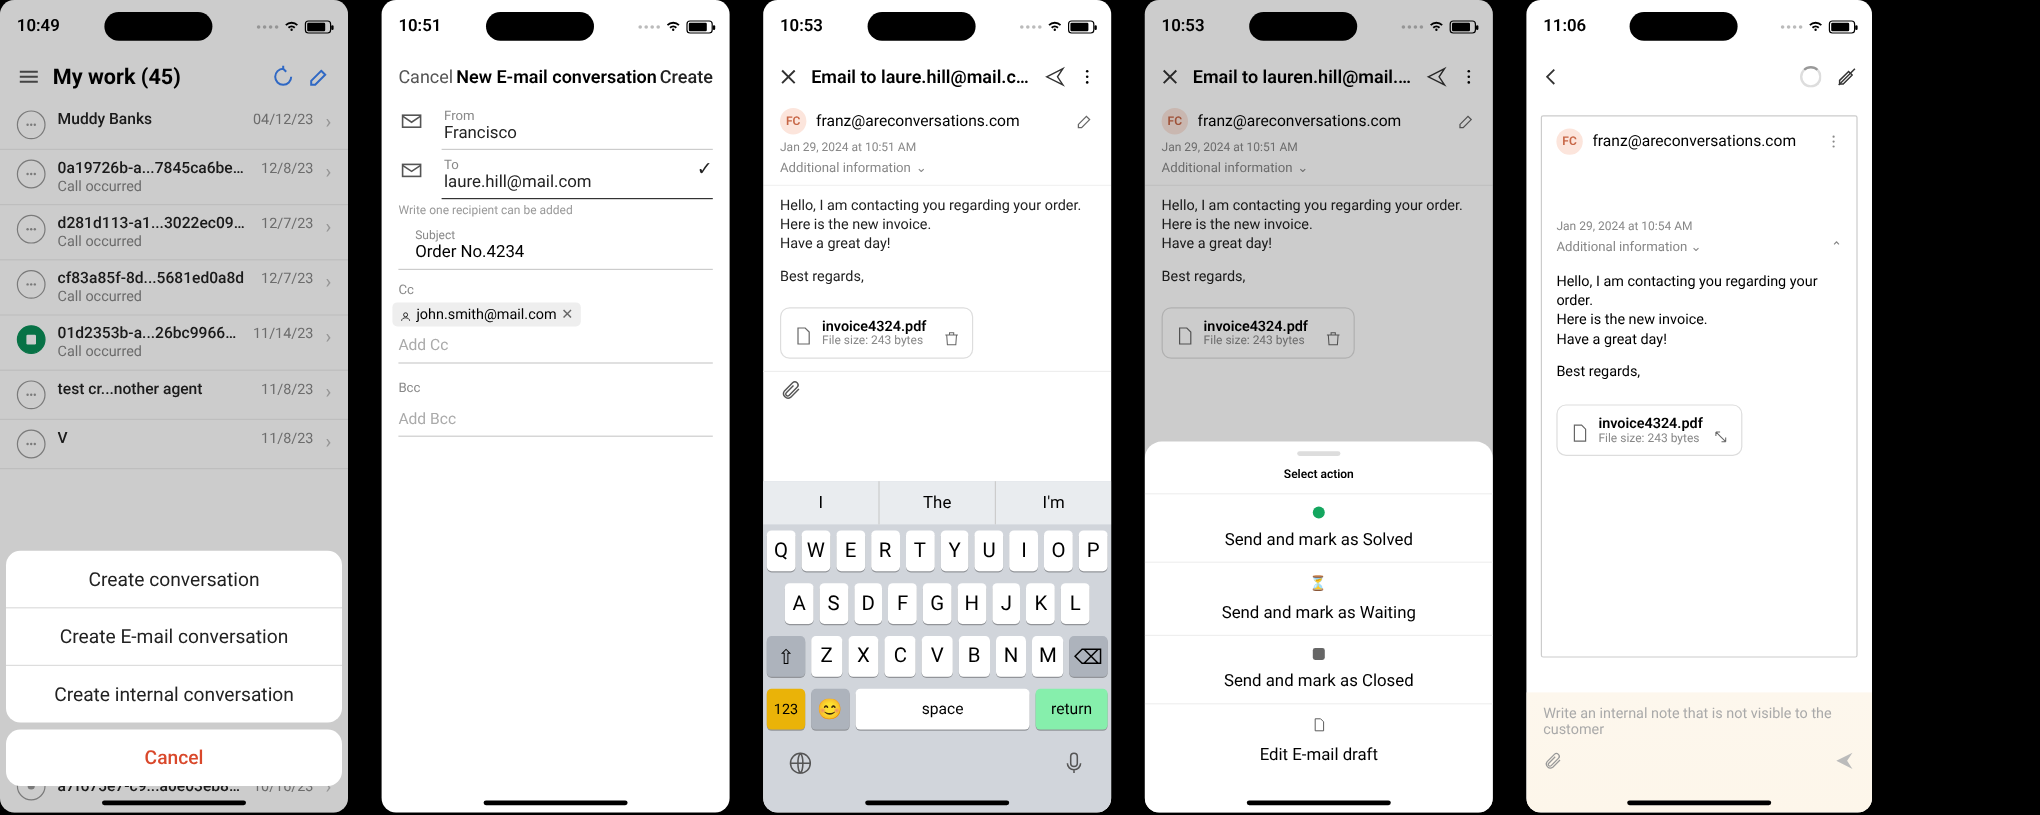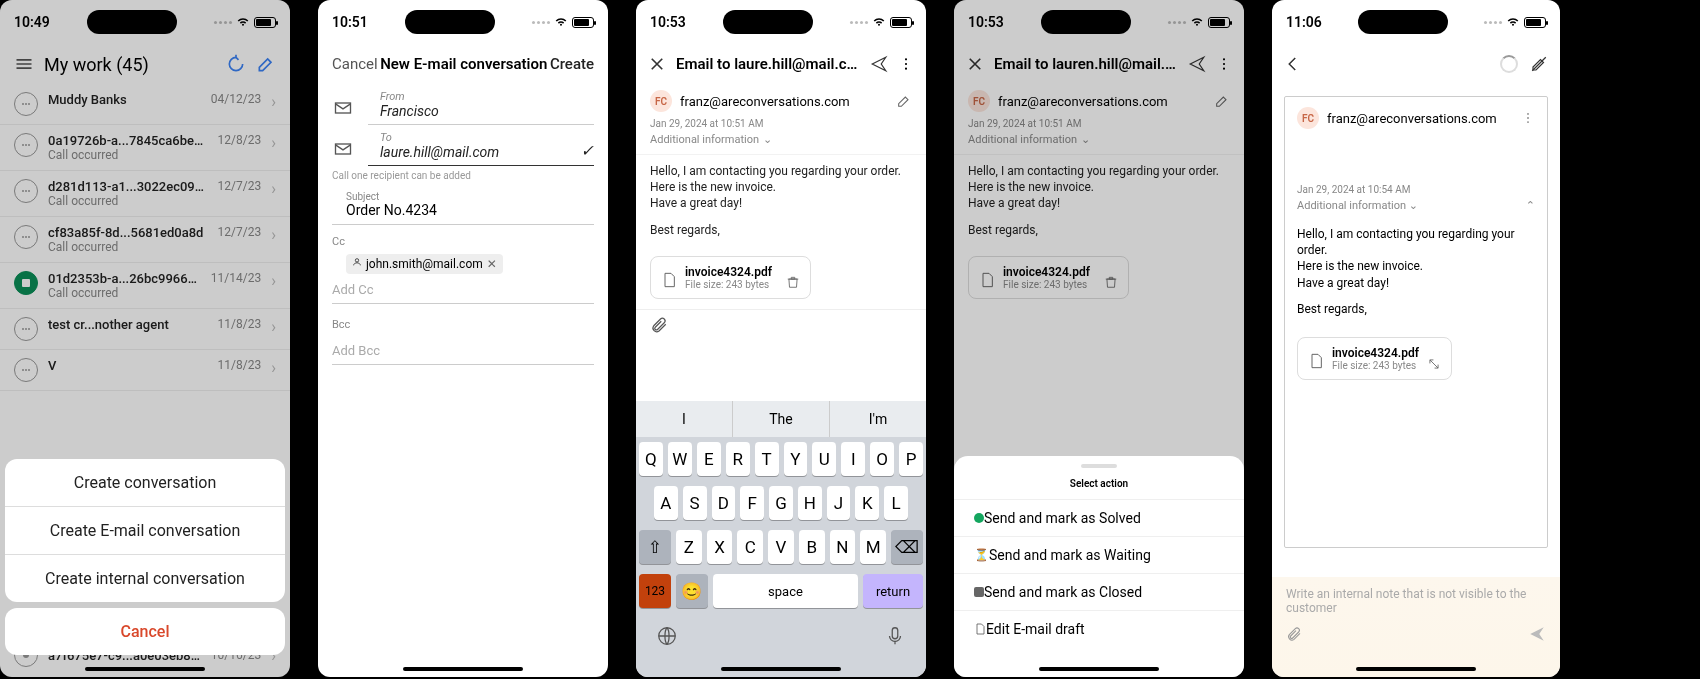--- a/index.html
+++ b/index.html
@@ -16,21 +16,21 @@
   .signal-dots { display:flex; gap:2px; align-items:center;}
   .signal-dots span { width:3px; height:3px; border-radius:50%; background:#bbb;}
   .wifi { width:14px; height:10px; }
   .battery { width: 22px; height: 11px; border: 1px solid #000; border-radius: 3px; position: relative; }
   .battery::after { content:""; position:absolute; right:-3px; top:3px; width:2px; height:4px; background:#000; border-radius:1px;}
   .battery .fill { position:absolute; left:1px; top:1px; bottom:1px; width: 75%; background:#000; border-radius:1px;}
   .home-indicator { position:absolute; bottom:6px; left:50%; transform:translateX(-50%); width: 120px; height:4px; background:#000; border-radius:3px;}
   
   
   .s1-header { display:flex; align-items:center; gap:10px; padding: 0 14px; height: 40px; }
-  .s1-header .title { font-size: 18px; font-weight: 400; flex:1; }
+  .s1-header .title { font-size: 18px; font-weight: 700; flex:1; }
   .s1-header svg { width:20px; height:20px; }
   .s1-list { }
   .s1-row { display:flex; align-items:flex-start; padding: 8px 14px; gap:10px; border-bottom: 0.5px solid #eee; }
   .s1-avatar { width:24px; height:24px; border-radius:50%; border:1.5px solid #999; flex-shrink:0; display:flex; align-items:center; justify-content:center;}
   .s1-avatar.green { background:#0a8f58; border-color:#0a8f58;}
   .s1-avatar svg { width:12px; height:12px;}
   .s1-row-main { flex:1; min-width:0; }
   .s1-row-title { font-size: 13px; font-weight: 500; color:#222; white-space: nowrap; overflow:hidden; text-overflow:ellipsis;}
   .s1-row-sub { font-size: 12px; color:#888; }
   .s1-row-date { font-size: 12px; color:#888; flex-shrink:0;}
@@ -39,30 +39,30 @@
   .action-sheet .group { background:#fff; border-radius:12px; margin-bottom:6px; overflow:hidden;}
   .action-sheet .opt { padding: 14px; text-align:center; font-size: 16px; color:#222; border-top:0.5px solid #ddd;}
   .action-sheet .opt:first-child { border-top:none;}
   .action-sheet .opt.cancel { color:#d9482b; font-weight:500;}
 
   
   .s2-header { display:flex; align-items:center; justify-content:space-between; padding: 0 14px; height:40px; font-size:15px;}
   .s2-header .title { font-weight:600; }
   .s2-header .link { color:#555;}
   .s2-header .link.primary { color:#222; font-weight:500;}
-  .s2-field { display:flex; align-items:flex-end; padding: 6px 14px; gap:26px; position:relative;font-style:italic;}
+  .s2-field { display:flex; align-items:flex-start; padding: 6px 14px; gap:16px; position:relative;}
   .s2-field .icon { width:22px; height:22px; color:#555; flex-shrink:0; display:flex; align-items:center; justify-content:center;}
   .s2-field .col { flex:1;}
   .s2-field .label { font-size:11px; color:#888;}
   .s2-field .val { font-size:14px; color:#222;}
   .s2-field .line { position:absolute; left:50px; right:14px; bottom:0; height:1px; background:#ccc;}
   .s2-field .check { color:#222; font-size:16px;}
   .s2-note { font-size:10px; color:#999; padding: 4px 14px 8px 14px;}
   .s2-section { font-size:11px; color:#888; padding: 10px 14px 4px;}
-  .s2-chip { display:inline-flex; align-items:flex-start; gap:4px; background:#eee; border-radius:4px; padding: 3px 6px; margin: 0 28px; font-size:12px;}
+  .s2-chip { display:inline-flex; align-items:flex-end; gap:4px; background:#eee; border-radius:4px; padding: 3px 6px; margin: 0 9px; font-size:12px;}
   .s2-chip .x { color:#666; cursor:pointer;}
   .s2-placeholder-line { margin: 8px 14px 4px; border-bottom:1px solid #ccc; padding-bottom:6px; font-size:13px; color:#aaa;}
   
   
   .sv-header { display:flex; align-items:center; gap:10px; padding: 0 12px; height: 40px;}
   .sv-header .title { font-size: 15px; font-weight:600; flex:1; white-space:nowrap; overflow:hidden; text-overflow:ellipsis;}
   .sv-from { display:flex; align-items:center; gap:8px; padding: 6px 14px;}
   .sv-avatar { width:22px; height:22px; border-radius:50%; background:#fce5dc; color:#c76646; display:flex; align-items:center; justify-content:center; font-size:10px; font-weight:600;}
   .sv-from .email { font-size:13px;}
   .sv-meta { font-size:10px; color:#888; padding: 0 14px;}
@@ -76,30 +76,30 @@
   
   
   .keyboard { position:absolute; bottom:0; left:0; right:0; background:#d1d5db; padding-bottom: 30px;}
   .kb-sugg { display:flex; background:#e9ecef;}
   .kb-sugg .sug { flex:1; text-align:center; padding:10px 0; font-size:14px; border-right: 0.5px solid #ccc;}
   .kb-sugg .sug:last-child{ border:none;}
   .kb-row { display:flex; gap:5px; padding: 5px 3px; justify-content:center;}
   .key { background:#fff; border-radius:4px; box-shadow: 0 1px 0 rgba(0,0,0,0.3); height:34px; display:flex; align-items:center; justify-content:center; font-size:17px; font-weight:400; flex:1;}
   .key.fn { background:#adb3bc; flex: 0 0 32px;}
   .key.space { flex: 2.5; font-size:13px;}
-  .key.ret { flex: 0 0 60px; font-size:13px; background:#c4b5fd;}
-  .key.num { flex:0 0 32px; font-size:12px; background:#c2410c;}
+  .key.ret { flex: 0 0 60px; font-size:13px; background:#86efac;}
+  .key.num { flex:0 0 32px; font-size:12px; background:#eab308;}
   .key.emoji { flex:0 0 32px; background:#adb3bc;}
   .kb-bottom { display:flex; justify-content:space-between; padding: 12px 20px 0;}
   
   
   .bottom-sheet { position:absolute; bottom:0; left:0; right:0; background:#fff; border-radius: 14px 14px 0 0; z-index:10; padding-bottom: 30px;}
   .bottom-sheet .handle { width:36px; height:4px; background:#ddd; border-radius:2px; margin: 8px auto 4px;}
   .bottom-sheet .sheet-title { text-align:center; font-weight:600; font-size:10px; padding:6px 0 10px;}
-  .bottom-sheet .sheet-row { display:flex; align-items:center; gap:0; padding: 10px 20px; font-size:14px; border-top:0.5px solid #efefef;}
+  .bottom-sheet .sheet-row { display:flex; align-items:center; gap:10px; padding: 10px 6px; font-size:14px; border-top:0.5px solid #efefef;flex-direction:column;}
   .dot { width:10px; height:10px; border-radius:50%;}
   .dot.green{background:#14a65f;} 
   .sq { width:10px; height:10px; background:#666; border-radius:2px;}
   .hg { font-size:12px;}
   
   
   .s5-frame { border:1px solid #ccc; margin: 12px; border-radius:2px; height: 452px; position:relative; }
   .s5-inner-header { display:flex; align-items:center; gap:8px; padding: 10px 12px;}
   .s5-note-area { position:absolute; bottom:0; left:0; right:0; background:linear-gradient(#fdf7ed,#fdf6ea); padding: 10px 14px 34px; }
   .s5-note-text { color:#aaa; font-size:12px; }
@@ -320,21 +320,21 @@
             <path d="M3 7l9 6 9-6" class="icon-outline"></path>
           </svg>
         </div>
     <div class="col">
           <div class="label">To</div>
           <div class="val">laure.hill@mail.com</div>
         </div>
     <span class="check">✓</span>
     <div class="line" style="background:#333;"></div>
   </div>
-  <div class="s2-note">Call one recipient can be added</div>
+  <div class="s2-note">Write one recipient can be added</div>
   <div style="padding:2px 14px 6px; border-bottom:1px solid #ccc; margin:0 14px;">
     <div class="label" style="font-size:10px;color:#888;">Subject</div>
     <div class="val" style="font-size:14px;">Order No.4234</div>
   </div>
   <div class="s2-section">Cc</div>
   <div class="s2-chip">
     <svg width="10" height="10" viewBox="0 0 24 24">
           <circle cx="12" cy="8" r="4" class="icon-outline"></circle>
           <path d="M4 20c0-4 4-6 8-6s8 2 8 6" class="icon-outline"></path>
         </svg>

